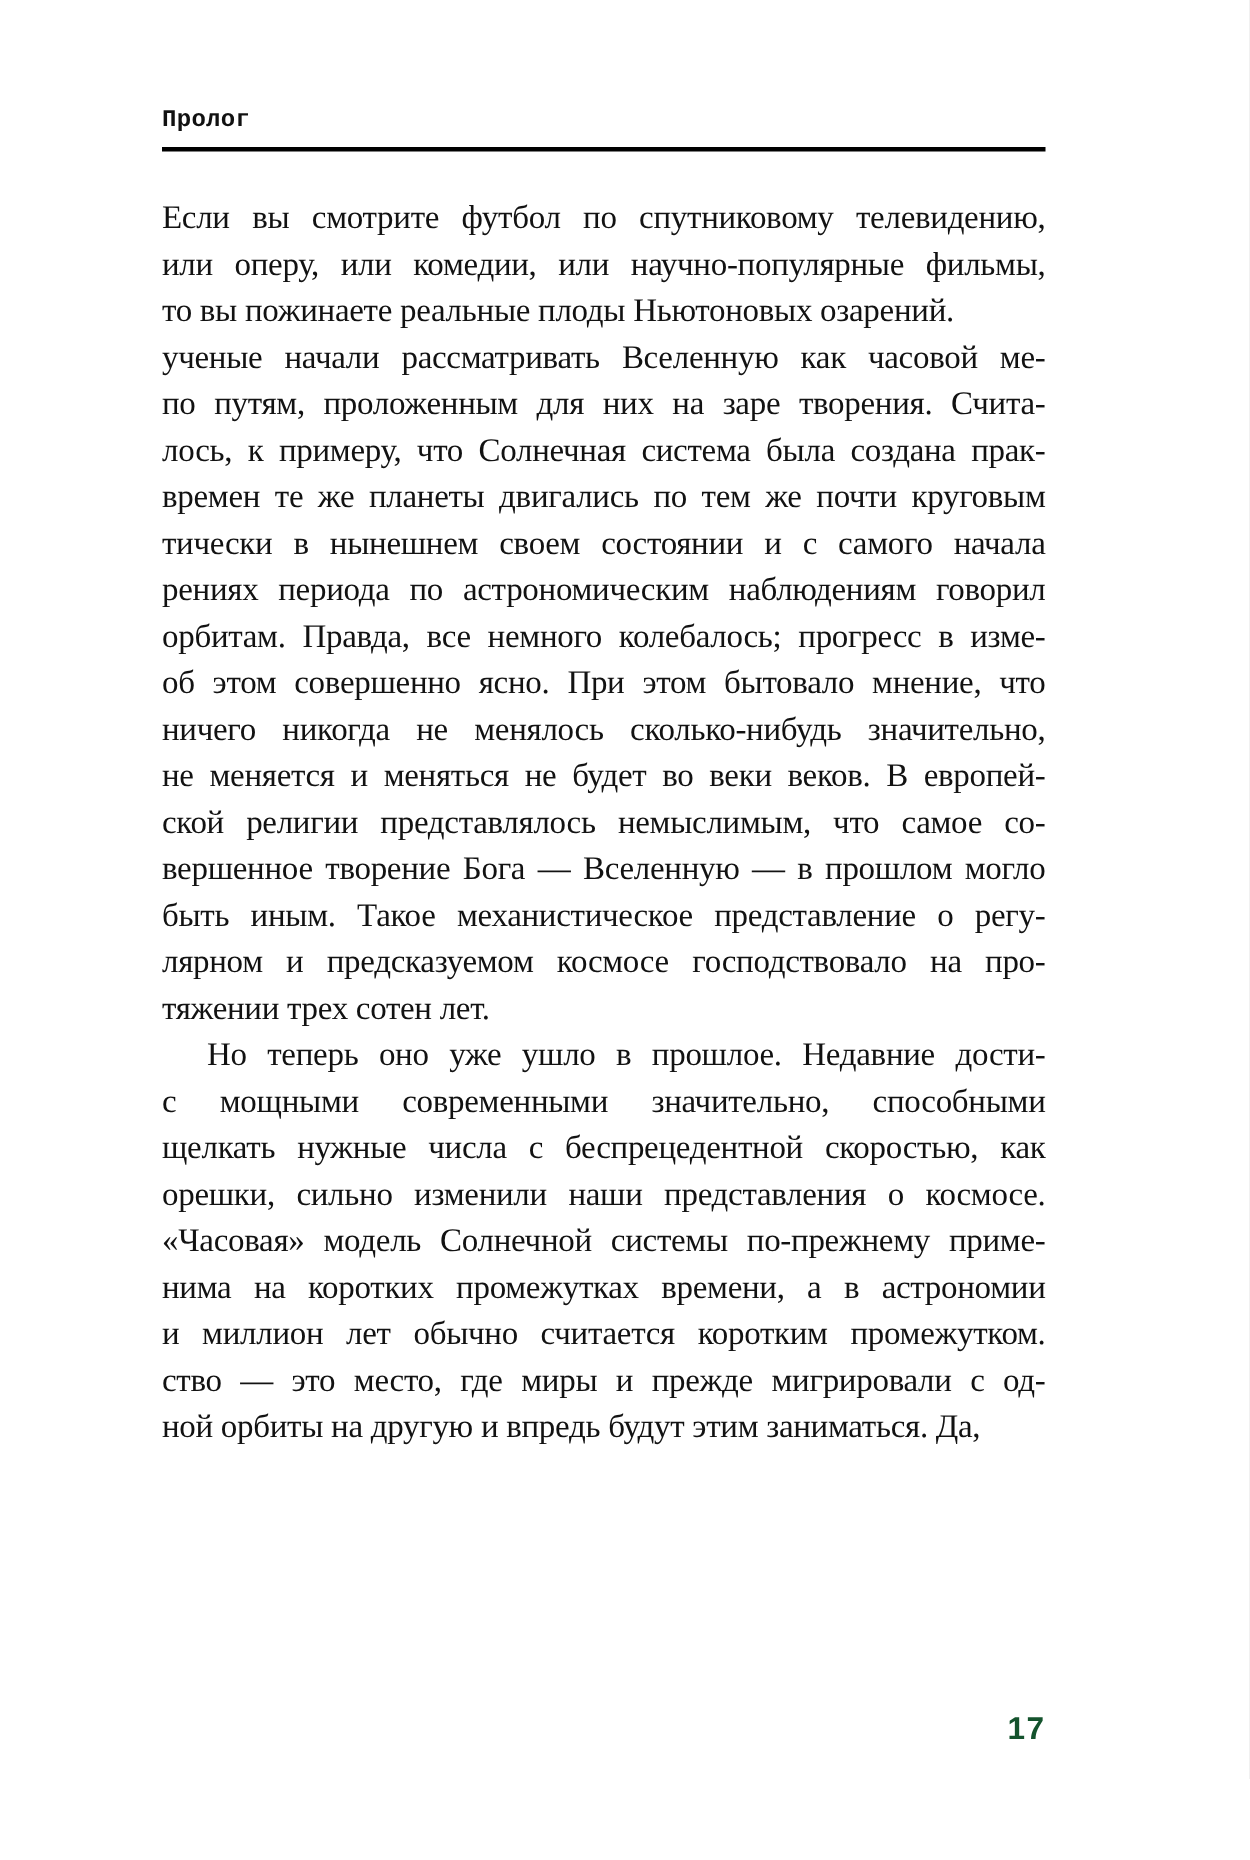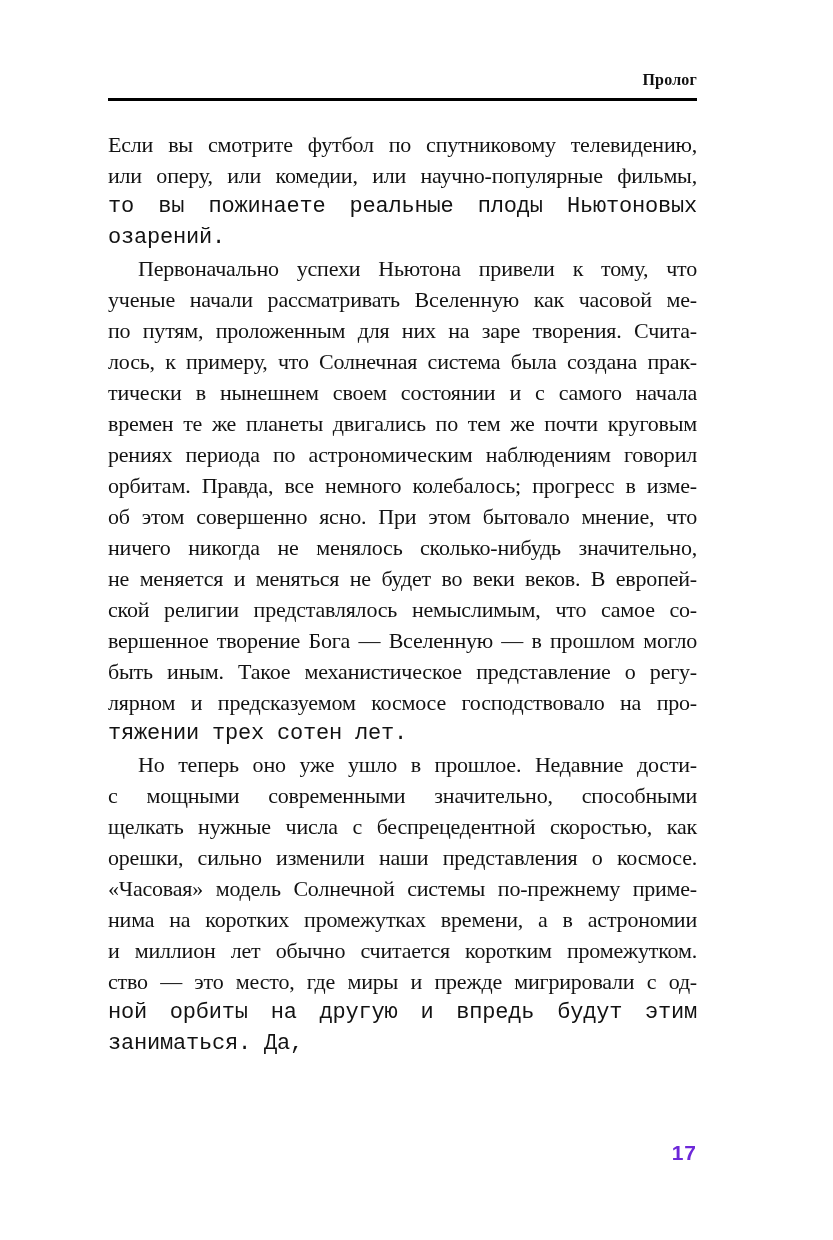--- a/index.html
+++ b/index.html
@@ -14,22 +14,21 @@
     background: #ffffff;
     overflow: hidden;
     font-family: "Liberation Serif", serif;
     color: #121212;
   }
   .running-head {
     position: absolute;
     top: 71px;
     left: 108px;
     width: 589px;
-    text-align: right;
-    font-family: Liberation Serif, serif;
+    font-family: Liberation Mono, monospace;
     font-weight: 700;
     font-size: 16px;
     letter-spacing: 0.2px;
     color: #111111;
   }
   .head-rule {
     position: absolute;
     top: 98px;
     left: 108px;
     width: 589px;
@@ -44,57 +43,55 @@
     font-size: 22px;
     line-height: 31px;
     letter-spacing: -0.2px;
   }
   .line {
     text-align: justify;
     text-align-last: justify;
   }
   .line.para-end {
     text-align-last: left;
-    font-family: Liberation Mono, monospace;
   }
   .line.indent {
     text-indent: 30px;
   }
   .page-number {
     position: absolute;
     top: 1141px;
     left: 108px;
     width: 589px;
     text-align: right;
     font-family: "Liberation Sans", sans-serif;
     font-weight: 700;
     font-size: 21px;
     letter-spacing: 1px;
-    color: #6d28d9;
+    color: #14532d;
   }
 </style>
 </head>
 <body>
 
 <div class="page">
 
   <div class="running-head">Пролог</div>
 
   <div class="head-rule"></div>
 
   <div class="text-block">
       <div class="line">Если вы смотрите футбол по спутниковому телевидению,</div>
       <div class="line">или оперу, или комедии, или научно-популярные фильмы,</div>
       <div class="line para-end">то вы пожинаете реальные плоды Ньютоновых озарений.</div>
-      <div class="line indent">Первоначально успехи Ньютона привели к тому, что</div>
       <div class="line">ученые начали рассматривать Вселенную как часовой ме-</div>
       <div class="line">по путям, проложенным для них на заре творения. Счита-</div>
       <div class="line">лось, к примеру, что Солнечная система была создана прак-</div>
+      <div class="line">времен те же планеты двигались по тем же почти круговым</div>
       <div class="line">тически в нынешнем своем состоянии и с самого начала</div>
-      <div class="line">времен те же планеты двигались по тем же почти круговым</div>
       <div class="line">рениях периода по астрономическим наблюдениям говорил</div>
       <div class="line">орбитам. Правда, все немного колебалось; прогресс в изме-</div>
       <div class="line">об этом совершенно ясно. При этом бытовало мнение, что</div>
       <div class="line">ничего никогда не менялось сколько-нибудь значительно,</div>
       <div class="line">не меняется и меняться не будет во веки веков. В европей-</div>
       <div class="line">ской религии представлялось немыслимым, что самое со-</div>
       <div class="line">вершенное творение Бога — Вселенную — в прошлом могло</div>
       <div class="line">быть иным. Такое механистическое представление о регу-</div>
       <div class="line">лярном и предсказуемом космосе господствовало на про-</div>
       <div class="line para-end">тяжении трех сотен лет.</div>

